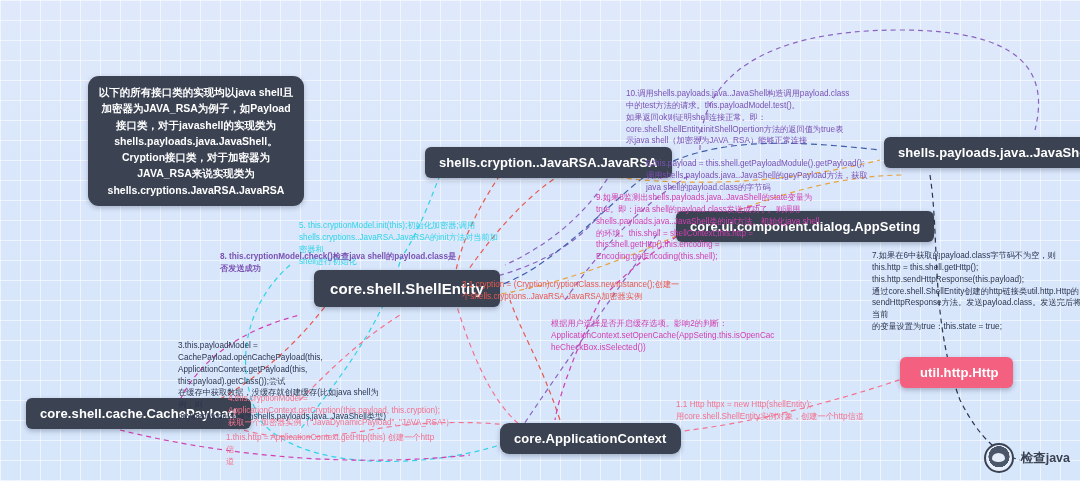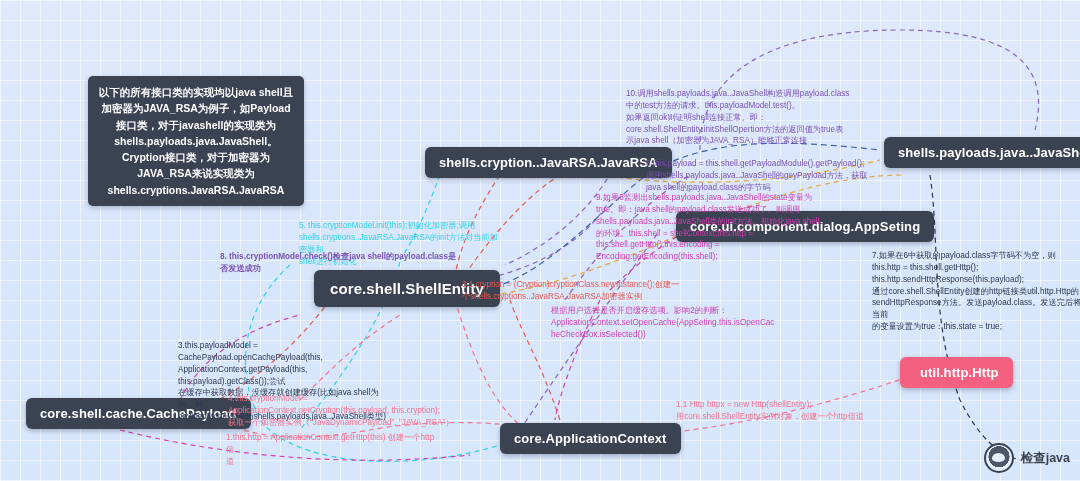--- a/index.html
+++ b/index.html
@@ -30,21 +30,21 @@
     box-shadow:0 2px 5px rgba(20,30,60,.28);
     letter-spacing:.1px;
   }
   .node.big{font-size:15px;padding:10px 16px;}
   .node.pink{background:#f4607f;padding-left:20px;}
 
   .notebox{
     position:absolute;
     background:#3b4252;
     color:#ffffff;
-    border-radius:5px;
+    border-radius:11px;
     padding:8px 10px;
     font-size:10.5px;
     line-height:1.55;
     text-align:center;
     font-weight:bold;
     box-shadow:0 2px 5px rgba(20,30,60,.25);
   }
 
   .lbl{
     position:absolute;
@@ -133,21 +133,21 @@
   </div>
 
   <div class="node" style="left:26px;top:398px;">
     <span>core.shell.cache.CachePayload</span>
   </div>
 
   <div class="node big" style="left:314px;top:270px;">
     <span>core.shell.ShellEntity</span>
   </div>
 
-  <div class="node" style="left:500px;top:423px;">
+  <div class="node" style="left:500px;top:423px;border-radius:9px;">
     <span>core.ApplicationContext</span>
   </div>
 
   <div class="node pink" style="left:900px;top:357px;">
     <span>util.http.Http</span>
   </div>
 
   <div class="lbl purple" style="left:594px;top:76px;width:250px;margin-left:32px;">
     <span>10.调用shells.payloads.java..JavaShell构造调用payload.class
 中的test方法的请求。this.payloadModel.test()。
@@ -189,21 +189,21 @@
   <div class="lbl purple" style="left:220px;top:239px;width:340px;font-weight:bold;">
     <span>8. this.cryptionModel.check()检查java shell的payload.class是
 否发送成功</span>
   </div>
 
   <div class="lbl red" style="left:462px;top:267px;width:230px;">
     <span>3.1 cryption = (Cryption)cryptionClass.newInstance();创建一
 个shells.cryptions..JavaRSA.JavaRSA加密器实例</span>
   </div>
 
-  <div class="lbl magenta" style="left:551px;top:293px;width:200px;">
+  <div class="lbl magenta" style="left:551px;top:306px;width:200px;">
     <span>根据用户选择是否开启缓存选项。影响2的判断：
 ApplicationContext.setOpenCache(AppSeting.this.isOpenCac
 heCheckBox.isSelected())</span>
   </div>
 
   <div class="lbl dark" style="left:178px;top:328px;width:210px;">
     <span>3.this.payloadModel =
 CachePayload.openCachePayload(this,
 ApplicationContext.getPayload(this, this.payload).getClass());尝试
 在缓存中获取数据，没缓存就创建缓存(比如java shell为例，则

